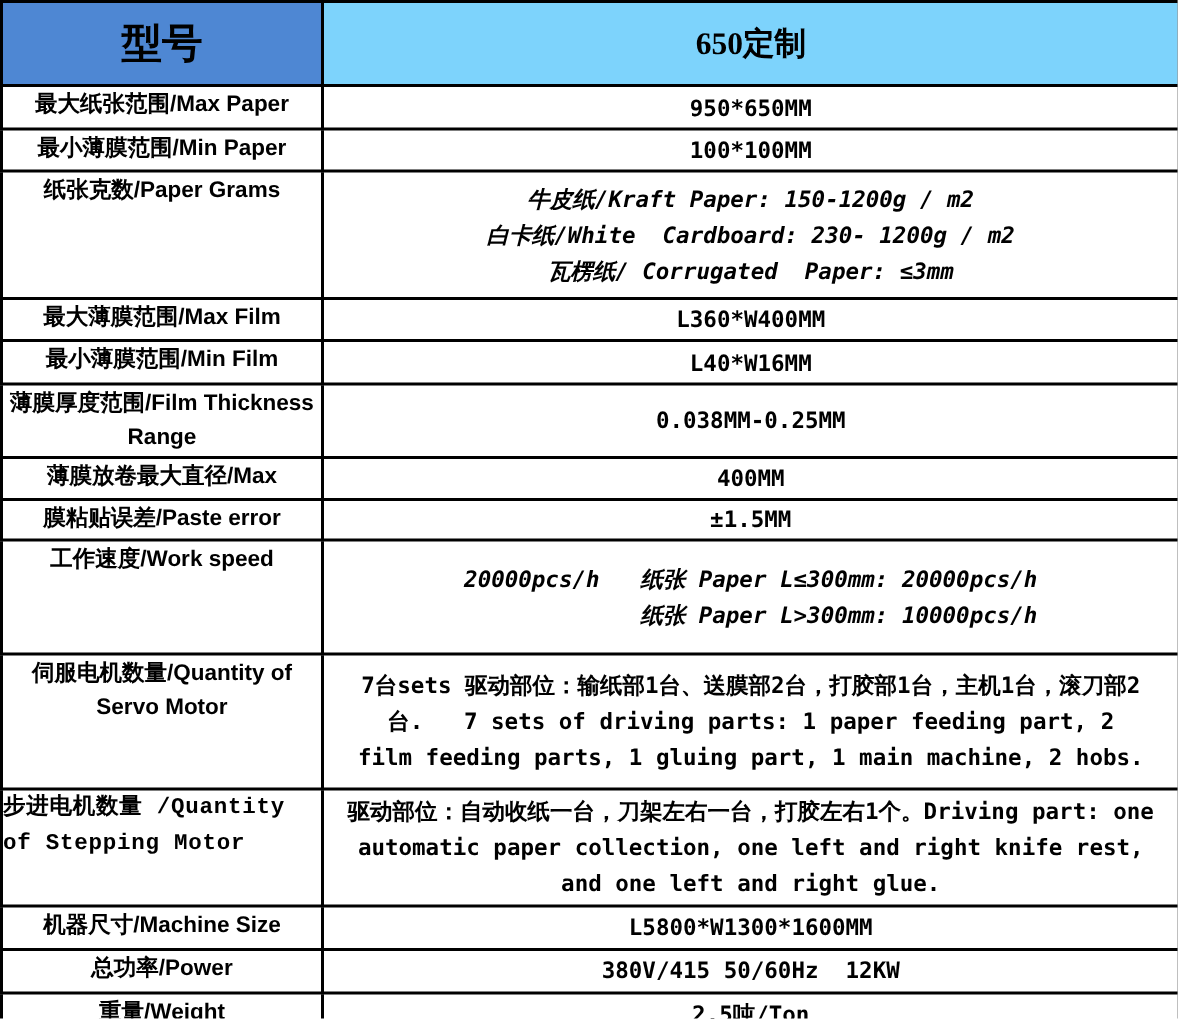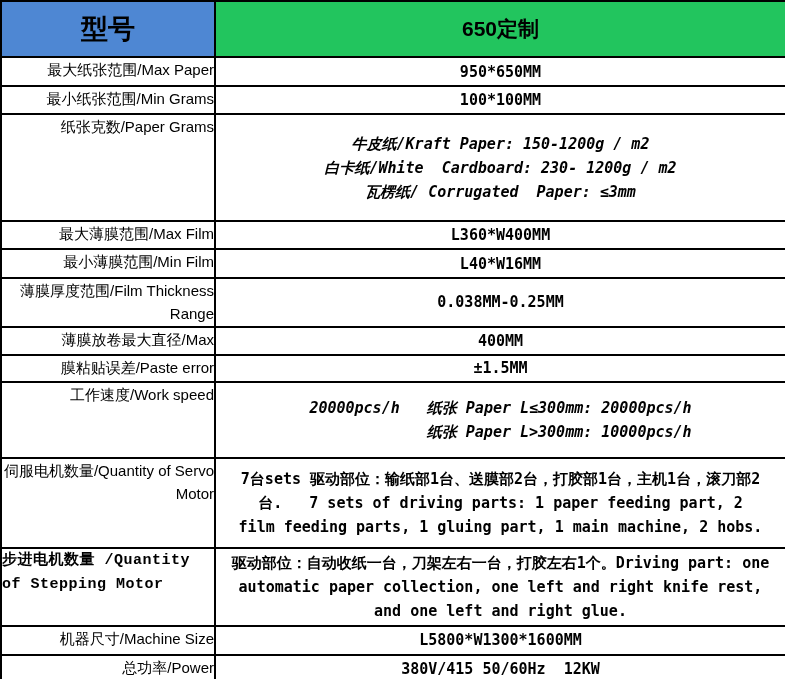--- a/index.html
+++ b/index.html
@@ -30,35 +30,35 @@
   th.model-label {
     background: #4e87d3;
     font-family: Liberation Mono, monospace;
     font-weight: bold;
     font-size: 27px;
     color: #000000;
     text-align: center;
     vertical-align: middle;
   }
   th.model-value {
-    background: #22c55e;
-    font-family: Liberation Sans, sans-serif;
+    background: #7dd3fc;
+    font-family: Liberation Serif, serif;
     font-weight: bold;
     font-size: 21px;
     color: #000000;
     text-align: center;
     vertical-align: middle;
   }
   
   td.lbl {
     font-family: "Liberation Sans", sans-serif;
-    font-weight: normal;
+    font-weight: bold;
     font-size: 15px;
     color: #000000;
-    text-align: right;
+    text-align: center;
     vertical-align: top;
     padding: 3px 2px 0 4px;
     line-height: 1.55;
   }
   td.lbl-mono {
     font-family: "Liberation Mono", "DejaVu Sans Mono", monospace;
     font-weight: bold;
     font-size: 15px;
     color: #000000;
     text-align: left;
@@ -99,25 +99,25 @@
         <th class="model-label">型号</th>
         <th class="model-value">650定制</th>
       </tr>
 
       <tr style="height:29px">
         <td class="lbl">最大纸张范围/Max Paper</td>
         <td class="val">950*650MM</td>
       </tr>
 
       <tr style="height:28px">
-        <td class="lbl">最小纸张范围/Min Grams</td>
+        <td class="lbl">最小薄膜范围/Min Paper</td>
         <td class="val">100*100MM</td>
       </tr>
 
-      <tr style="height:107px">
+      <tr style="height:85px">
         <td class="lbl">纸张克数/Paper Grams</td>
         <td class="val">
           <div class="line">牛皮纸/Kraft Paper: 150-1200g / m2</div>
           <div class="line">白卡纸/White&nbsp; Cardboard: 230- 1200g / m2</div>
           <div class="line">瓦楞纸/ Corrugated&nbsp; Paper: ≤3mm</div>
         </td>
       </tr>
 
       <tr style="height:28px">
         <td class="lbl">最大薄膜范围/Max Film</td>

